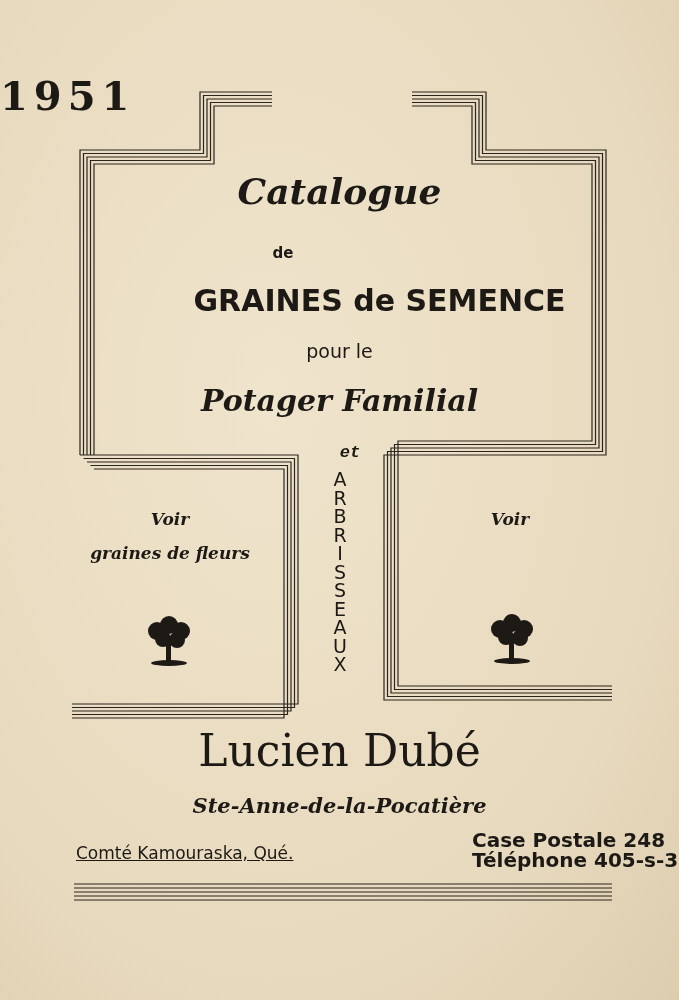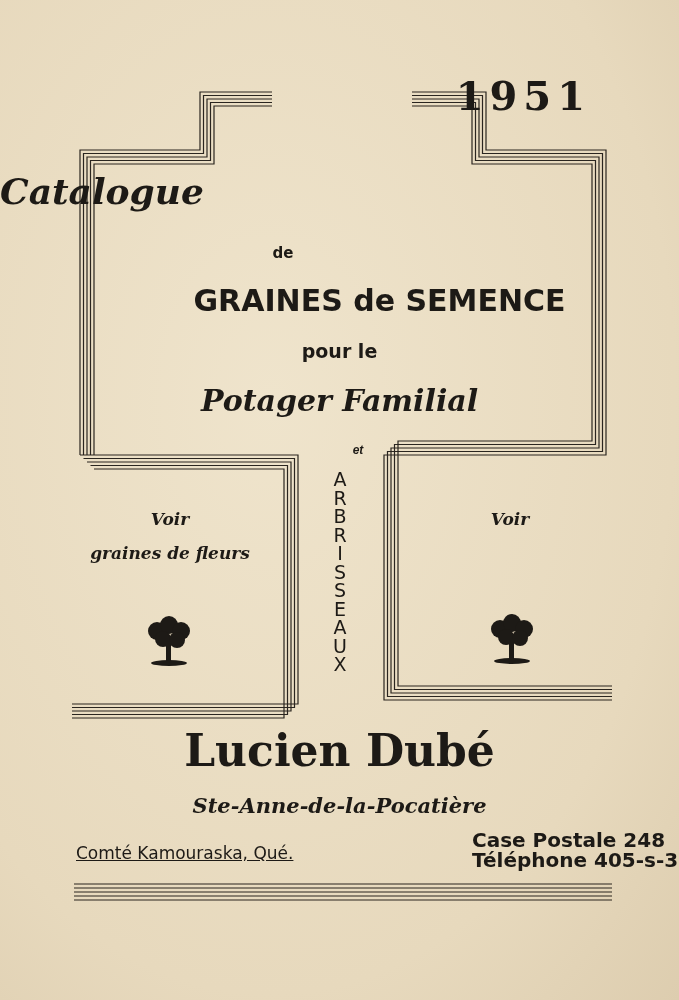--- a/index.html
+++ b/index.html
@@ -2,36 +2,36 @@
 <html><head>
 <meta charset="utf-8">
 <style>
   html,body{margin:0;padding:0;}
   body{width:679px;height:1000px;background:#e9dcc2;position:relative;overflow:hidden;
        font-family:"DejaVu Sans",sans-serif;color:#1d1a16;}
   .paper{position:absolute;left:0;top:0;width:679px;height:1000px;
          background:radial-gradient(ellipse at 40% 40%, #efe4cc 0%, #e7d9bd 70%, #ddcdaf 100%);}
   .abs{position:absolute;}
   svg.frame{position:absolute;left:0;top:0;}
-  .year{left:0;width:591px;top:72px;text-align:right;font-family:"DejaVu Serif",serif;
+  .year{left:0;width:591px;top:72px;text-align:left;font-family:"DejaVu Serif",serif;
         font-weight:bold;font-size:40px;letter-spacing:6px;}
-  .catalogue{left:0;width:679px;top:170px;text-align:left;font-family:"DejaVu Serif",serif;
+  .catalogue{left:0;width:679px;top:170px;text-align:center;font-family:"DejaVu Serif",serif;
         font-style:italic;font-weight:bold;font-size:36px;}
   .de{left:0;width:566px;top:244px;text-align:center;font-size:15px;font-weight:bold;}
   .graines{left:0;width:679px;top:283px;text-align:center;font-size:30px;font-weight:bold;margin-left:40px;}
-  .pour{left:0;width:679px;top:340px;text-align:center;font-size:19px;font-weight:bold;}
+  .pour{left:0;width:679px;top:340px;text-align:center;font-size:19px;font-weight:normal;}
   .potager{left:0;width:679px;top:383px;text-align:center;font-family:"DejaVu Serif",serif;
         font-style:italic;font-weight:bold;font-size:30px;}
-  .et{left:328px;width:60px;top:443px;text-align:center;font-family:Liberation Sans, sans-serif;
-        font-style:italic;font-weight:bold;font-size:12px;}
+  .et{left:320px;width:60px;top:443px;text-align:center;font-family:Liberation Mono, monospace;
+        font-style:italic;font-weight:bold;font-size:17px;}
   .vertical{left:323px;width:34px;top:470px;text-align:center;font-size:19px;line-height:18.5px;}
   .vertical span{display:block;}
   .side{width:220px;text-align:center;font-family:"DejaVu Serif",serif;font-style:italic;font-weight:bold;font-size:17px;line-height:34px;}
   .lucien{left:0;width:679px;top:725px;text-align:center;font-family:"DejaVu Serif",serif;
-        font-weight:bold;font-size:44px;}
+        font-weight:normal;font-size:44px;}
   .town{left:0;width:679px;top:793px;text-align:center;font-family:"DejaVu Serif",serif;
         font-style:italic;font-weight:bold;font-size:21px;}
   .comte{left:76px;top:843px;font-size:17px;text-decoration:underline;}
   .contact{left:472px;top:830px;font-size:20px;line-height:20px;font-weight:bold;}
 </style>
 </head>
 <body>
 
 <div class="paper"></div>
 

